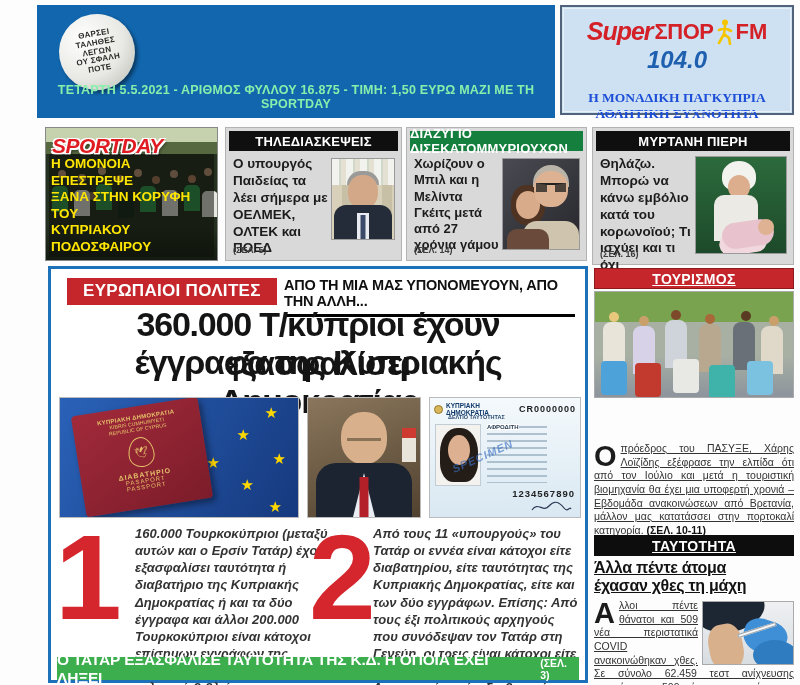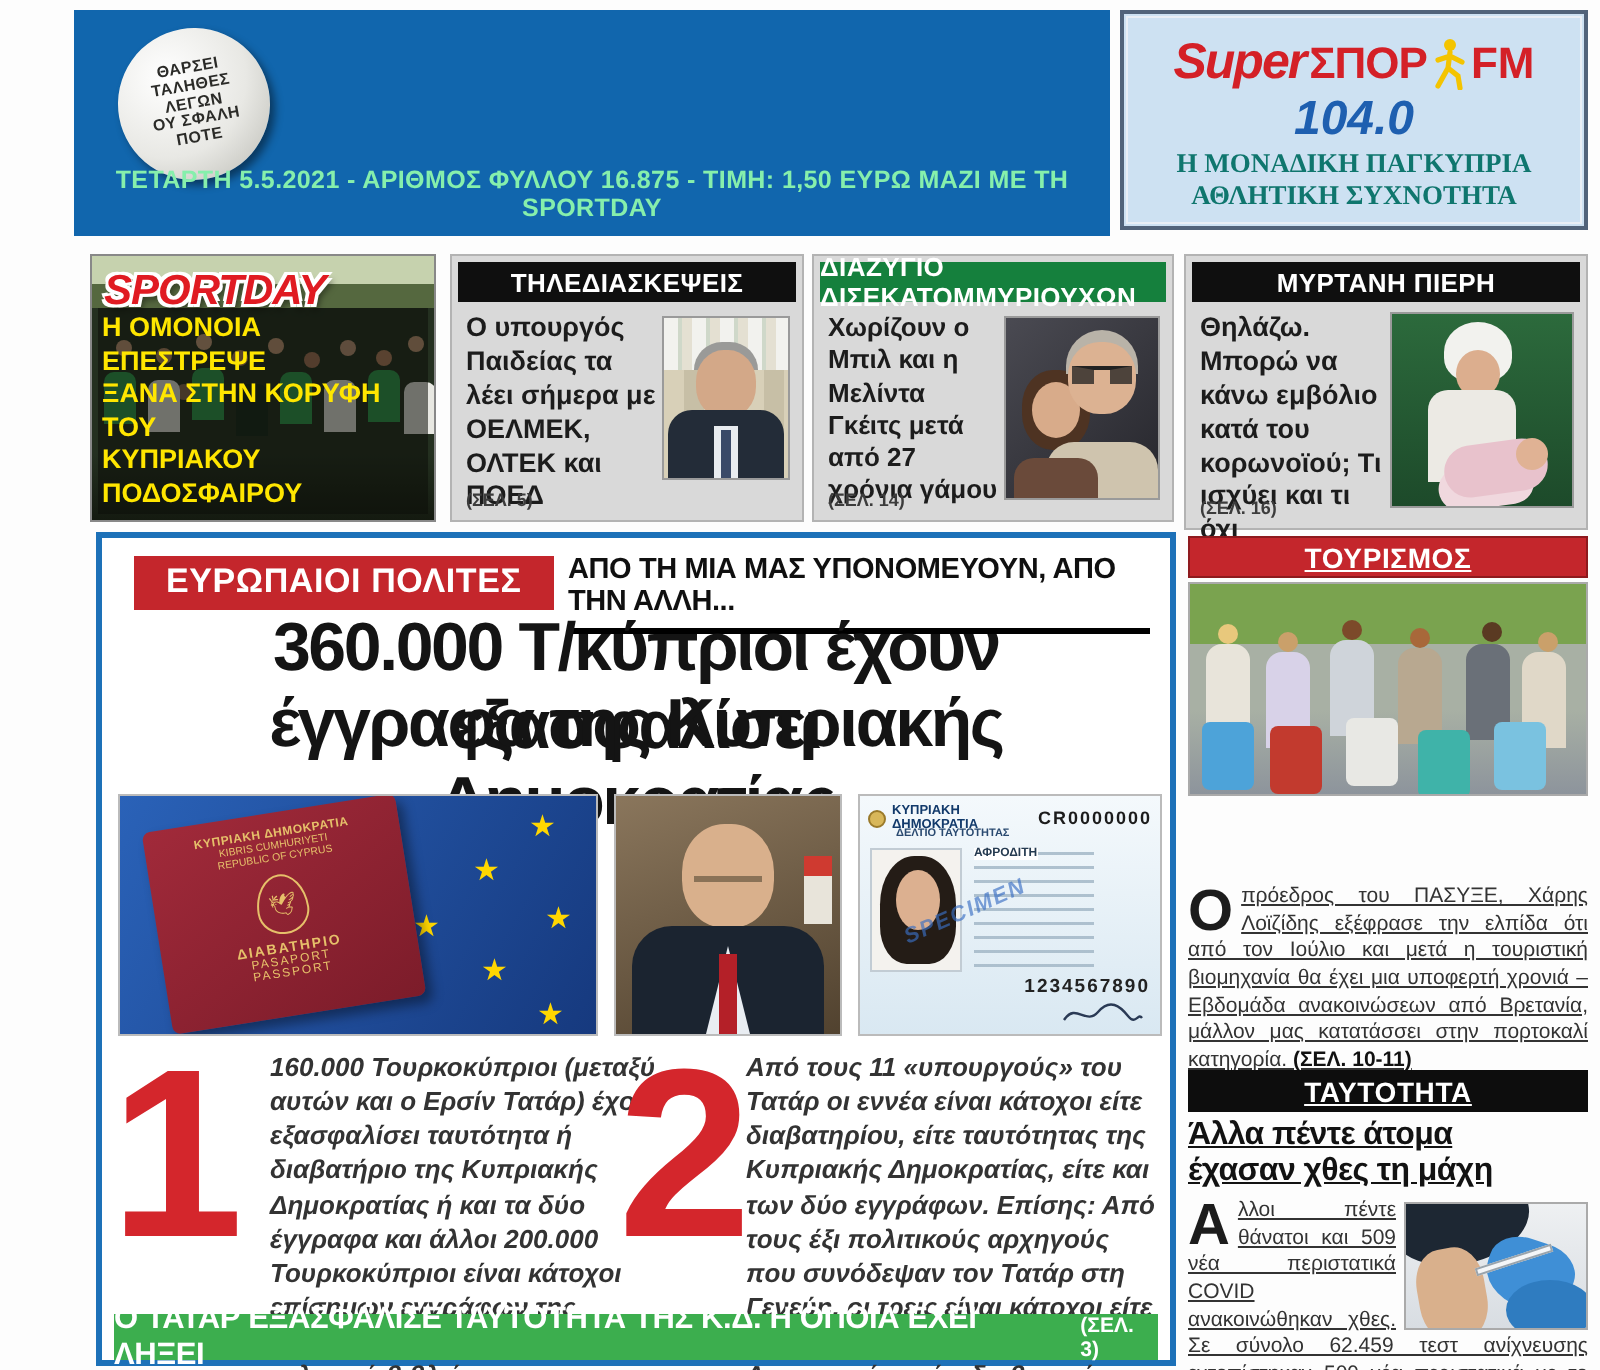--- a/index.html
+++ b/index.html
@@ -20,21 +20,21 @@
           font-size:12.5px; font-weight:bold; color:#86efac; letter-spacing:.2px; }
 
   
   .radio { position:absolute; left:560px; top:5px; width:234px; height:110px; background:#cde1f2;
            border:2px solid #51637a; outline:1px solid #e8eef5; outline-offset:-4px; text-align:center; }
   .radio-logo { margin-top:10px; display:flex; align-items:center; justify-content:center; gap:2px; }
   .radio-super { font-size:25px; font-weight:800; font-style:italic; color:#d42027; letter-spacing:-1px; }
   .radio-spor  { font-size:22px; font-weight:900; color:#d42027; letter-spacing:-.5px; }
   .radio-fm    { font-size:22px; font-weight:900; color:#d42027; }
   .radio-freq  { font-size:24px; font-weight:900; font-style:italic; color:#1e5fb0; margin-top:0px; }
-  .radio-tag   { font-family:"Liberation Serif", serif; font-size:13.5px; font-weight:bold; color:#0f766e; line-height:1.15; margin-top:0; }
+  .radio-tag   { font-family:"Liberation Serif", serif; font-size:13.5px; font-weight:bold; color:#1d4ed8; line-height:1.15; margin-top:16px; }
 
   
   .teaser { position:absolute; top:127px; height:134px; background:#d9d9d9; border:1px solid #b3b3b3; }
   .teaser-header { height:20px; margin:3px 3px 0 3px; display:flex; align-items:center; justify-content:center;
                    font-size:13px; font-weight:800; color:#fff; letter-spacing:.2px; }
   .hdr-black { background:#0f0f0f; } .hdr-red { background:#15803d; }
   .teaser-text { position:absolute; left:7px; top:28px; font-size:13.5px; font-weight:800; color:#1c1c1c; line-height:1.25; }
   .teaser-page { position:absolute; left:7px; bottom:5px; font-size:9px; font-weight:bold; color:#3c3c3c; }
   .teaser-photo { position:absolute; border:1px solid #9a9a9a; overflow:hidden; }
 

